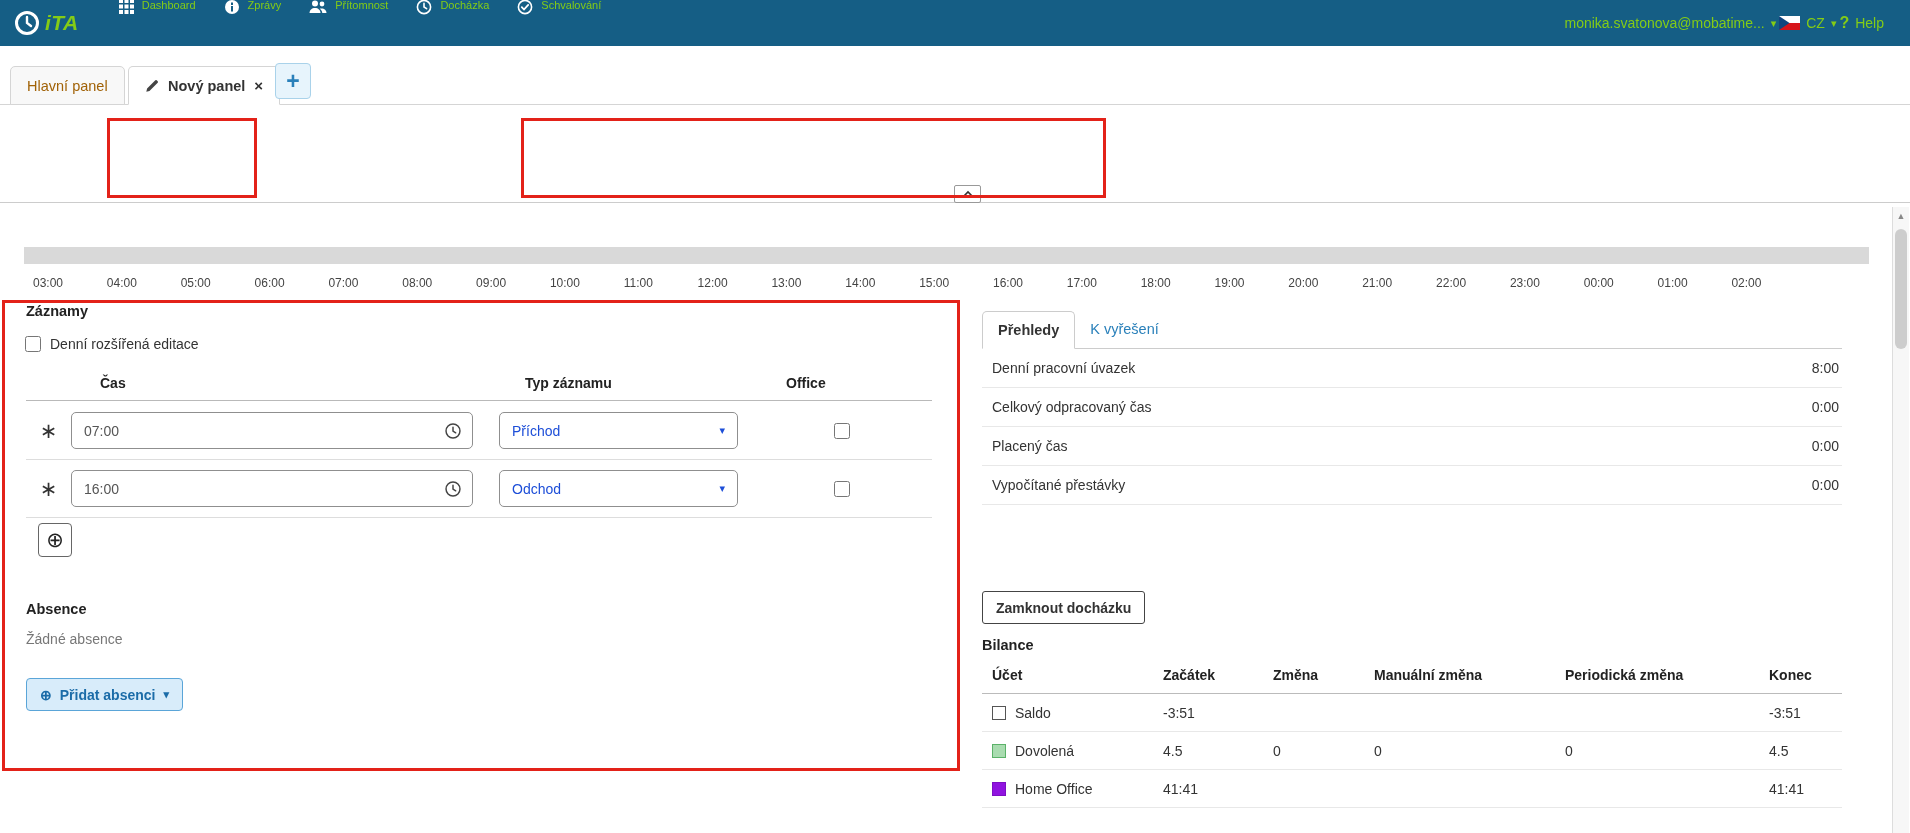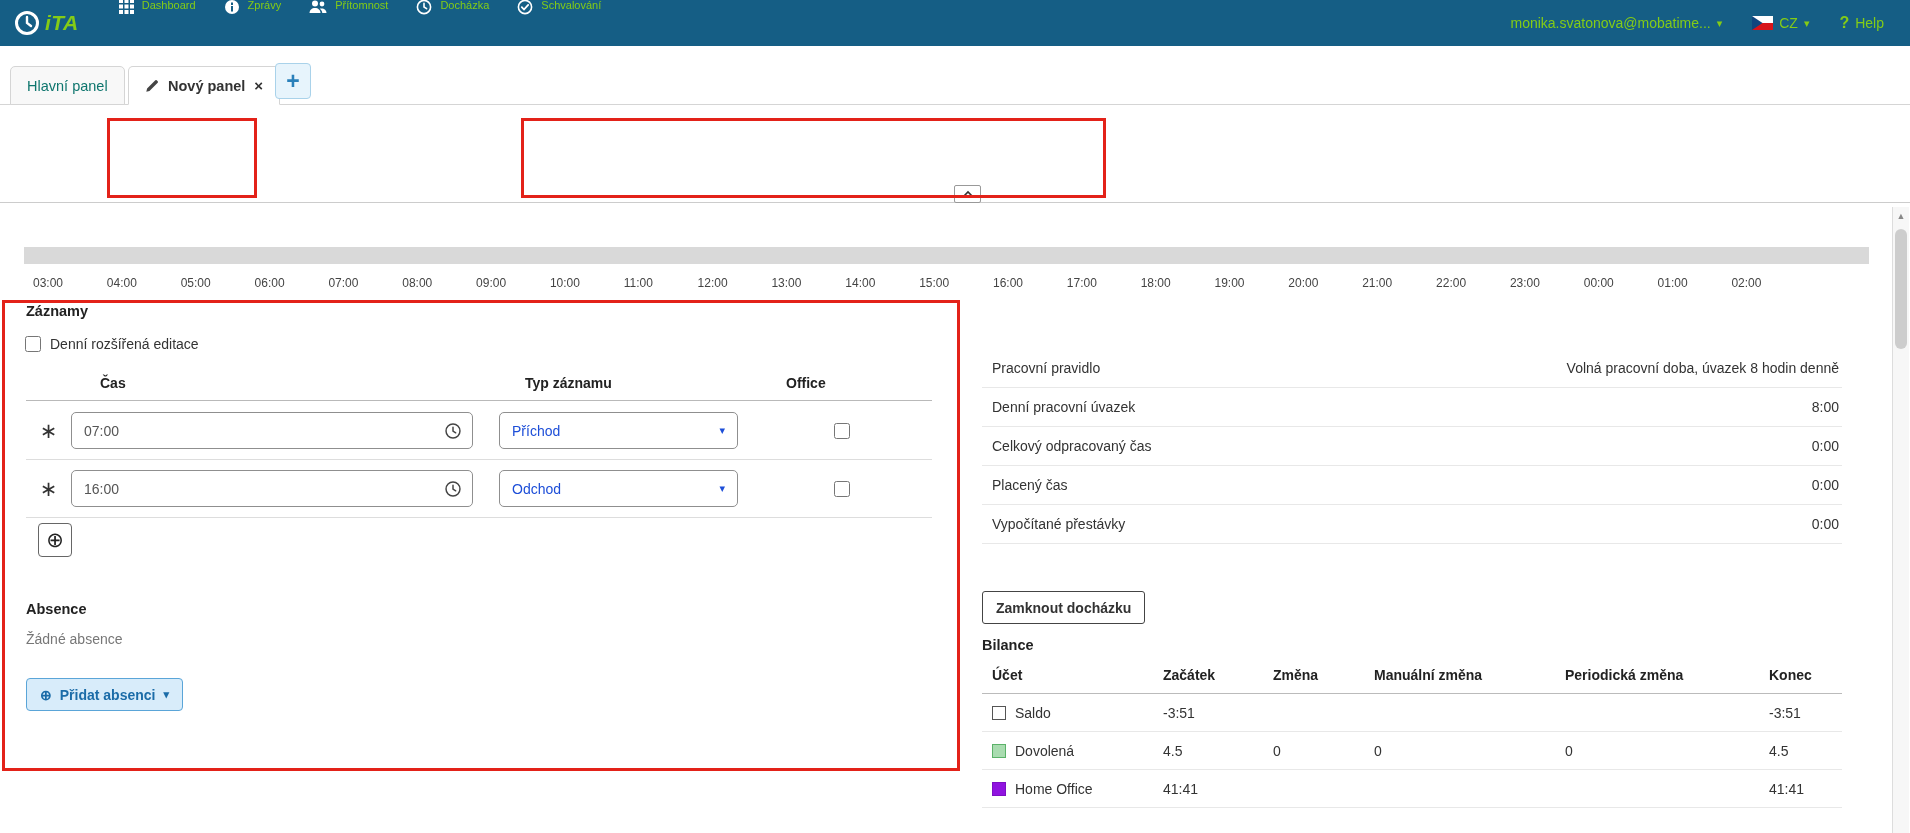--- a/index.html
+++ b/index.html
@@ -9,31 +9,31 @@
     background: #fff; color: #333; overflow: hidden; font-size: 14px;
   }
 
   
   .navbar { position:absolute; top:0; left:0; width:100%; height:46px;
     background:#155e85; color:#84cc16; display:flex; align-items:center; padding:0 22px 0 14px; }
   .brand { display:flex; align-items:center; gap:5px; margin-right:26px; cursor:pointer; }
   .brand-text { font-size:21px; font-weight:bold; font-style:italic; letter-spacing:.5px; }
   .nav-item { display:flex; align-items:flex-start; gap:8px; padding:0 14px; height:48px;
     font-size:11px; cursor:pointer; white-space:nowrap; }
-  .nav-right { margin-left:auto; display:flex; align-items:center; gap:30px; padding-right:4px; }
+  .nav-right { margin-left:auto; display:flex; align-items:center; gap:3px; padding-right:4px; }
   .nav-right .grp { display:flex; align-items:center; gap:6px; cursor:pointer; white-space:nowrap; }
   .caret { font-size:11px; line-height:1; }
   .help-q { font-weight:bold; font-size:16px; }
 
   
   .tabstrip { position:absolute; top:46px; left:0; width:100%; height:59px;
     background:#fff; border-bottom:1px solid #d5d5d5; }
   .tab { position:absolute; bottom:-1px; height:39px; display:flex; align-items:center; gap:9px;
     padding:0 16px; border:1px solid #d5d5d5; border-radius:5px 5px 0 0; font-size:14.5px; cursor:pointer; }
-  .tab-home { left:10px; background:#f8f8f8; color:#0f766e; }
+  .tab-home { left:10px; background:#f8f8f8; color:#a16207; }
   .tab-active { left:128px; background:#fff; color:#333; border-bottom-color:#fff; font-weight:bold; }
   .tab-close { font-size:15px; color:#333; cursor:pointer; }
   .add-tab { position:absolute; left:275px; bottom:5px; width:36px; height:36px;
     background:#e7f4fc; border:1px solid #a9d2ea; border-radius:4px; color:#2a80ba;
     font-size:23px; font-weight:bold; display:flex; align-items:center; justify-content:center; cursor:pointer; }
 
   
   .toolbar { position:absolute; top:105px; left:0; width:100%; height:98px;
     background:#fff; border-bottom:1px solid #ccc; }
   .tlabel { position:absolute; top:125px; font-size:13.5px; font-weight:bold; color:#222; white-space:nowrap; }
@@ -358,26 +358,26 @@
 
   <div class="sec-title" style="left:26px;top:398px">Absence</div>
   <div class="no-absence">Žádné absence</div>
 
   <div class="add-absence">
     <span>⊕</span>
     <span>Přidat absenci</span>
     <span class="caret">▾</span>
   </div>
 
+  <div class="ov-tabs">
+    <div class="ov-tab on">Přehledy</div>
+    <div class="ov-tab off">K vyřešení</div>
+  </div>
 
   <div class="ov-rows">
-    <div class="ov-row">
-      <span>Pracovní pravidlo</span>
-      <span>Volná pracovní doba, úvazek 8 hodin denně</span>
-    </div>
     <div class="ov-row">
       <span>Denní pracovní úvazek</span>
       <span>8:00</span>
     </div>
     <div class="ov-row">
       <span>Celkový odpracovaný čas</span>
       <span>0:00</span>
     </div>
     <div class="ov-row">
       <span>Placený čas</span>

